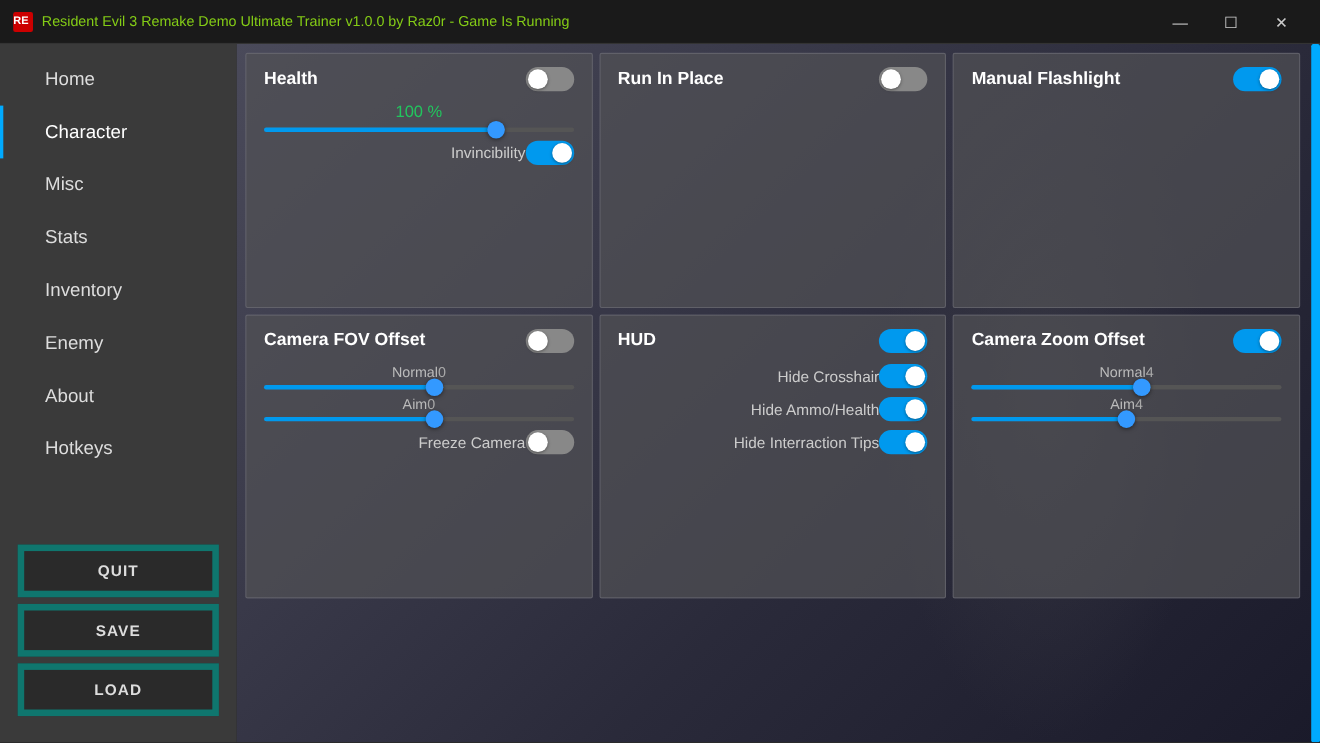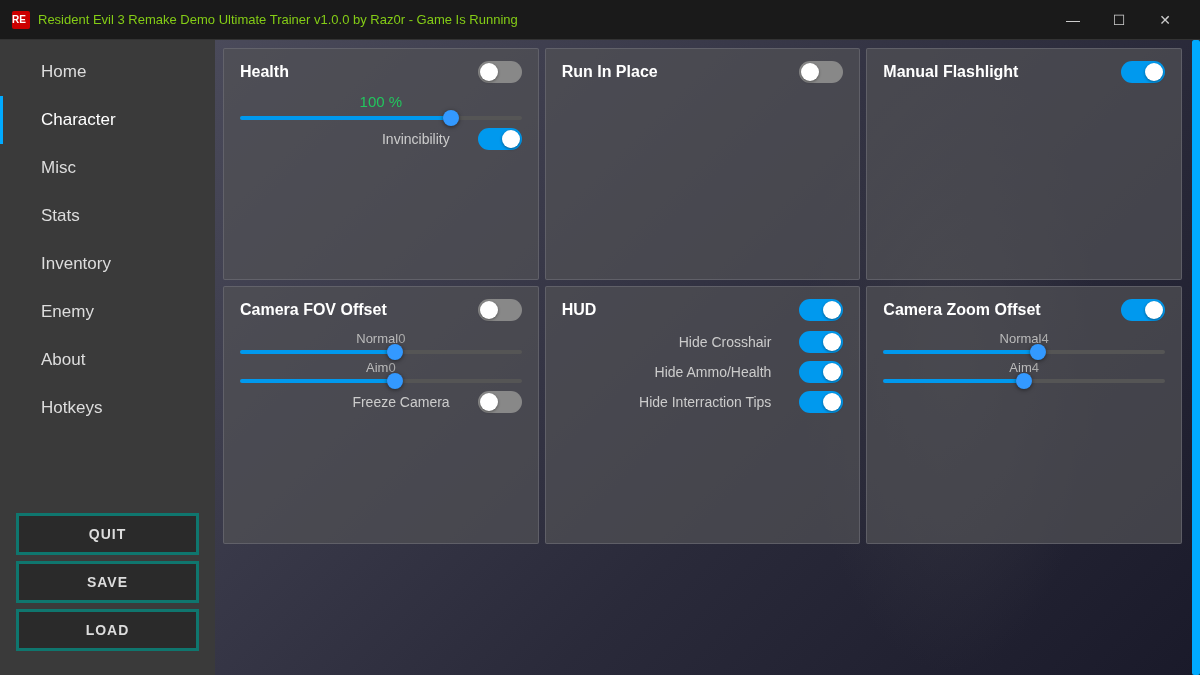--- a/index.html
+++ b/index.html
@@ -93,21 +93,21 @@
     }
     .sidebar-buttons {
       padding: 8px 16px 16px;
       display: flex;
       flex-direction: column;
       gap: 6px;
     }
     .sidebar-btn {
       background: #2a2a2a;
       color: #ddd;
-      border: 3px solid #0f766e;
+      border: 6px solid #0f766e;
       padding: 10px 0;
       font-size: 14px;
       font-weight: bold;
       cursor: pointer;
       letter-spacing: 1px;
     }
 
     
     .main-content {
       flex: 1;
@@ -253,21 +253,21 @@
       background: #3399ff;
       box-shadow: 0 1px 4px rgba(0,0,0,0.5);
       cursor: pointer;
     }
 
     
     .toggle-row {
       display: flex;
       align-items: center;
       justify-content: flex-end;
-      gap: 28px;
+      gap: 0;
       margin-top: 8px;
     }
     .toggle-row-label {
       color: #ccc;
       font-size: 14px;
     }
 
     
     .health-percent {
       text-align: center;

